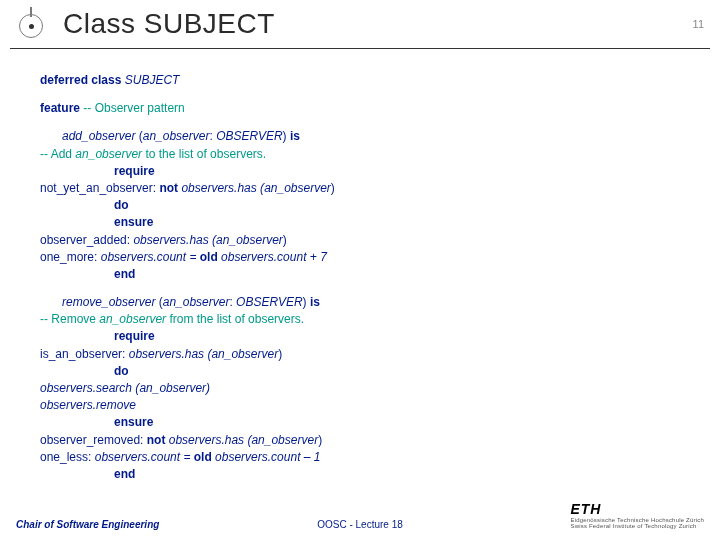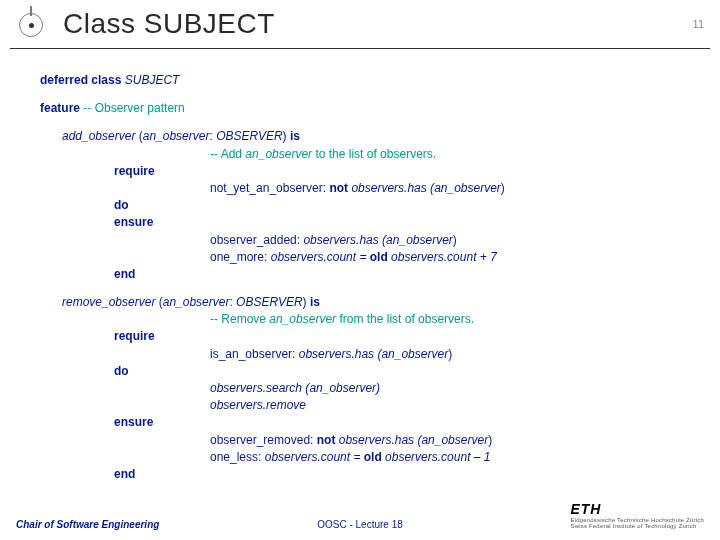--- a/index.html
+++ b/index.html
@@ -1,29 +1,29 @@
 <!DOCTYPE html>
 <html><head>
 <meta charset="utf-8">
 <style>
 html,body{margin:0;padding:0}
 body{width:720px;height:540px;font-family:Verdana,Geneva,sans-serif;color:#000;background:#fff;position:relative;font-size:12px}
-.header{display:flex;align-items:center;padding:8px 0 6px 10px}
+.header{display:flex;align-items:flex-end;padding:8px 0 6px 10px}
 .logo{width:30px;height:30px;position:relative;margin-right:18px;margin-left:5px}
 .logo .ring{position:absolute;width:22px;height:22px;border:1.5px solid #7a7a7a;border-radius:50%;left:4px;top:4px}
 .logo .dot{position:absolute;width:5px;height:5px;background:#333;border-radius:50%;left:13.5px;top:13.5px}
 .logo .stem{position:absolute;width:1.5px;height:10px;background:#7a7a7a;left:15px;top:-3px}
 .title{font-size:28px;letter-spacing:0.5px;color:#2b2b2b}
 .hr{height:1px;background:#333;margin:2px 10px 0 10px}
 .pgnum{position:absolute;top:18px;right:16px;font-size:11px;color:#888}
 .content{padding:22px 30px 0 40px;line-height:1.35}
 .line{margin:1px 0}
 .indent1{margin-left:22px}
 .indent2{margin-left:74px}
-.indent3{margin-left:170px}
+.indent3{}
 .navy{color:#001a8a}
 .teal{color:#009a8a}
 .kw{font-weight:700}
 .it{font-style:italic}
 .gap{height:10px}
 .footer{position:absolute;bottom:10px;left:0;right:0;display:flex;justify-content:space-between;align-items:flex-end;padding:0 16px}
 .chair{font-size:10px;color:#001a8a;font-style:italic;font-weight:700}
 .lecture{font-size:10px;color:#001a8a;position:absolute;left:50%;transform:translateX(-50%);bottom:10px}
 .eth{}
 .eth-logo{font-weight:700;font-style:italic;font-size:14px;letter-spacing:1px}

